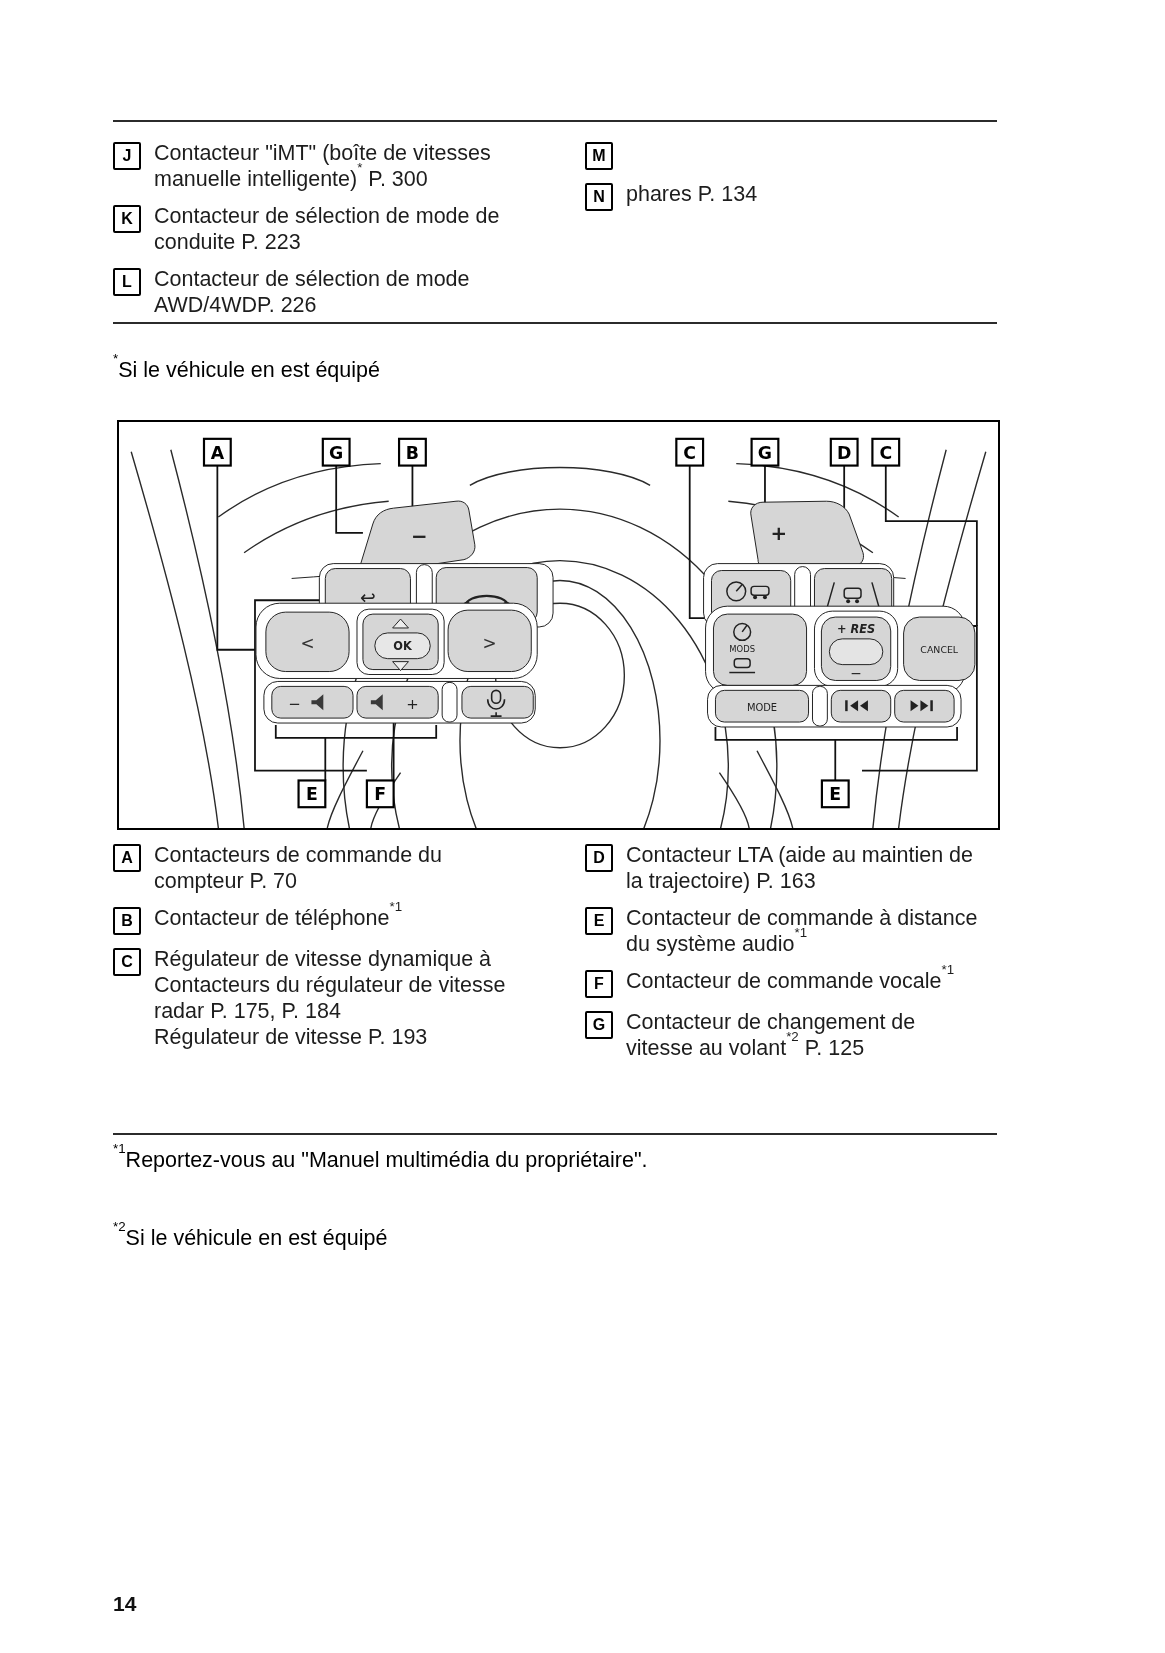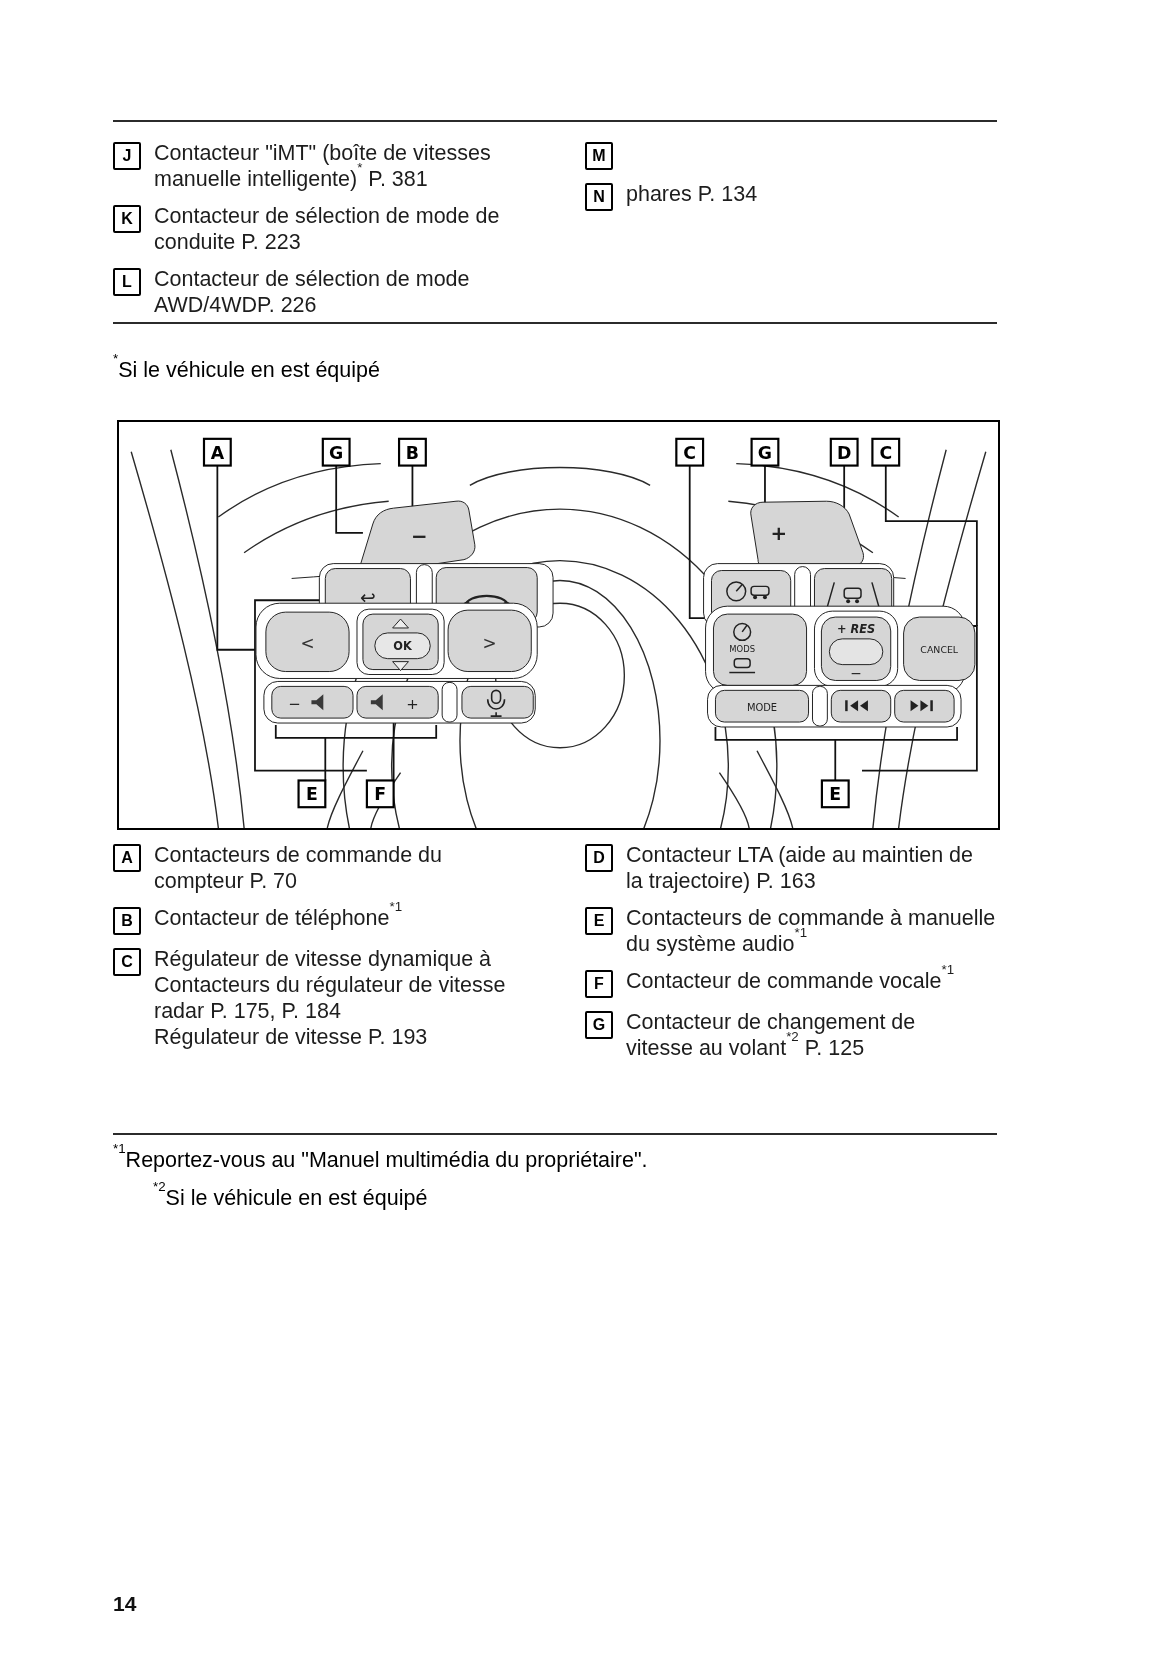--- a/index.html
+++ b/index.html
@@ -27,21 +27,21 @@
     flex:0 0 auto;width:24px;height:24px;border:2px solid #000;border-radius:2px;
     font-size:16px;font-weight:700;line-height:24px;text-align:center;color:#000;margin-top:2px;
     background:#fff;
   }
   .itext{font-size:21.5px;line-height:26px;color:#1d1d1d;}
   .sup{font-size:0.62em;position:relative;top:-0.45em;line-height:0;}
 
   .footnote{position:absolute;left:113px;font-size:21.5px;color:#000000;}
   #footnote-top{top:358px;}
   #footnote-1{top:1148px;}
-  #footnote-2{top:1186px;margin-left:40px;}
+  #footnote-2{top:1226px;}
 
   .diagram-frame{
     position:absolute;left:117px;top:420px;width:883px;height:410px;
     border:2px solid #000;box-sizing:border-box;background:#fff;
   }
   .diagram-frame svg{display:block;width:100%;height:100%;font-family:"DejaVu Sans","Liberation Sans",sans-serif;}
 
   .page-number{position:absolute;left:113px;top:1560px;font-size:21px;font-weight:700;color:#111;margin-top:32px;}
 </style>
 </head>
@@ -49,21 +49,21 @@
 
 <div class="page">
 
   <div class="rule" id="rule-top"></div>
 
   <div class="legend-col" id="legend-top-left">
     <div class="item">
       <div class="badge">J</div>
       <div class="itext">
         <div>Contacteur "iMT" (boîte de vitesses</div>
-        <div><span>manuelle intelligente)</span><sup class="sup">*</sup><span> P. 381</span></div>
+        <div><span>manuelle intelligente)</span><sup class="sup">*</sup><span> P. 300</span></div>
       </div>
     </div>
     <div class="item">
       <div class="badge">K</div>
       <div class="itext">
         <div>Contacteur de sélection de mode de</div>
         <div>conduite P. 223</div>
       </div>
     </div>
     <div class="item">
@@ -347,21 +347,21 @@
     <div class="item">
       <div class="badge">D</div>
       <div class="itext">
         <div>Contacteur LTA (aide au maintien de</div>
         <div>la trajectoire) P. 163</div>
       </div>
     </div>
     <div class="item">
       <div class="badge">E</div>
       <div class="itext">
-        <div>Contacteurs de commande à manuelle</div>
+        <div>Contacteur de commande à distance</div>
         <div><span>du système audio</span><sup class="sup">*1</sup></div>
       </div>
     </div>
     <div class="item">
       <div class="badge">F</div>
       <div class="itext">
         <div><span>Contacteur de commande vocale</span><sup class="sup">*1</sup></div>
       </div>
     </div>
     <div class="item">

